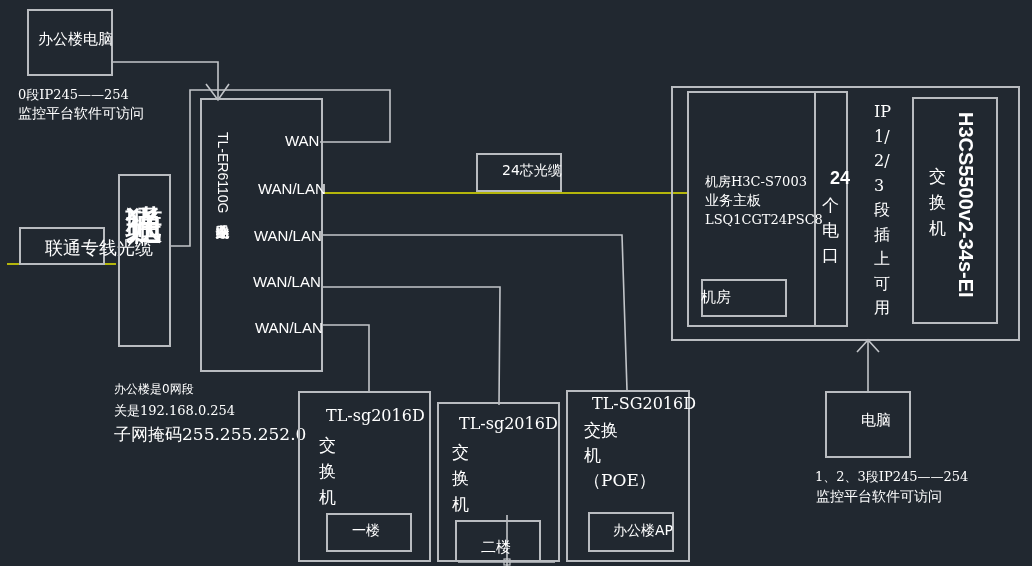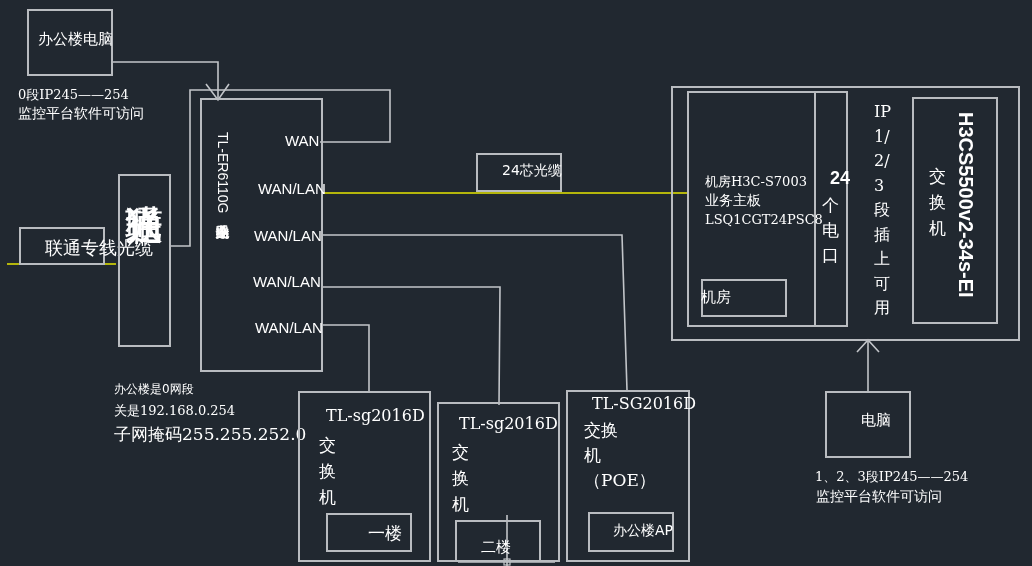--- a/index.html
+++ b/index.html
@@ -70,21 +70,21 @@
 <div class="t" style="left:494px;top:162px;font-size:14px;">24芯光缆</div>
 
 <div class="box" style="left:298px;top:391px;width:133px;height:171px;"></div>
 <div class="t mono" style="left:318px;top:406px;font-size:16px;">TL-sg2016D</div>
 <div class="stack" style="left:319px;top:432px;font-size:17px;line-height:26px;">
   <div>交</div>
   <div>换</div>
   <div>机</div>
 </div>
 <div class="box" style="left:326px;top:513px;width:86px;height:39px;"></div>
-<div class="t" style="left:360px;top:522px;font-size:17px;">一楼</div>
+<div class="t" style="left:344px;top:522px;font-size:14px;">一楼</div>
 
 <div class="box" style="left:437px;top:402px;width:123px;height:160px;"></div>
 <div class="t mono" style="left:451px;top:414px;font-size:16px;">TL-sg2016D</div>
 <div class="stack" style="left:452px;top:439px;font-size:17px;line-height:26px;">
   <div>交</div>
   <div>换</div>
   <div>机</div>
 </div>
 <div class="box" style="left:455px;top:520px;width:86px;height:42px;"></div>
 <div class="t" style="left:473px;top:538px;font-size:15px;">二楼</div>

